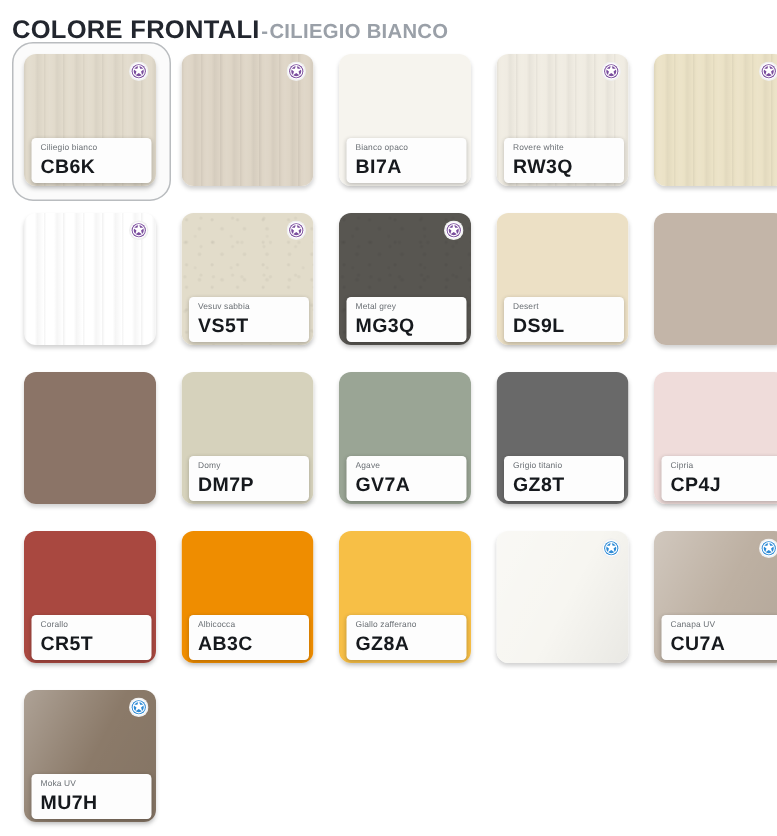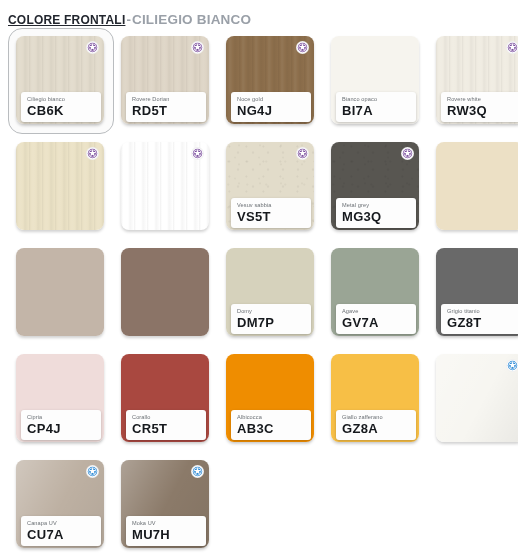--- a/index.html
+++ b/index.html
@@ -11,25 +11,24 @@
     overflow: hidden;
   }
 
   
   #header {
     padding: 10px 0 0 8px;
     height: 36px;
     white-space: nowrap;
   }
   #header .h-main {
-    font-size: 12px;
+    font-size: 17px;
     font-weight: bold;
     letter-spacing: 0.2px;
     color: #22262e;
-    text-decoration: underline;
   }
   #header .h-sep {
     font-size: 13.5px;
     font-weight: bold;
     color: #9aa0a8;
     margin: 0 1px;
   }
   #header .h-sub {
     font-size: 13.5px;
     font-weight: bold;
@@ -185,41 +184,20 @@
         <div class="fill" style="background: rgb(222, 213, 198);"></div>
         <div class="tex wood"></div>
       </div>
       <div class="badge">
         <svg width="13" height="13" viewBox="0 0 13 13">
           <circle cx="6.5" cy="6.5" r="5.6" fill="#7b4e9e"></circle>
           <circle cx="6.5" cy="6.5" r="4.4" fill="none" stroke="#ffffff" stroke-width="0.9"></circle>
           <path d="M6.5 1.4 L7.6 4.6 L11 4.6 L8.3 6.6 L9.3 9.9 L6.5 7.9 L3.7 9.9 L4.7 6.6 L2 4.6 L5.4 4.6 Z" fill="#ffffff"></path>
         </svg>
       </div>
-      <div class="label-card">
-        <div class="nm">Rovere Dorian</div>
-        <div class="cd">RD5T</div>
-      </div>
-    </div>
-    <div class="cell">
-      <div class="tile">
-        <div class="fill" style="background: rgb(141, 111, 76);"></div>
-        <div class="tex wood"></div>
-      </div>
-      <div class="badge">
-        <svg width="13" height="13" viewBox="0 0 13 13">
-          <circle cx="6.5" cy="6.5" r="5.6" fill="#7b4e9e"></circle>
-          <circle cx="6.5" cy="6.5" r="4.4" fill="none" stroke="#ffffff" stroke-width="0.9"></circle>
-          <path d="M6.5 1.4 L7.6 4.6 L11 4.6 L8.3 6.6 L9.3 9.9 L6.5 7.9 L3.7 9.9 L4.7 6.6 L2 4.6 L5.4 4.6 Z" fill="#ffffff"></path>
-        </svg>
-      </div>
-      <div class="label-card">
-        <div class="nm">Noce gold</div>
-        <div class="cd">NG4J</div>
-      </div>
     </div>
     <div class="cell">
       <div class="tile">
         <div class="fill" style="background: rgb(246, 244, 238);"></div>
         <div class="tex flat"></div>
       </div>
       <div class="label-card">
         <div class="nm">Bianco opaco</div>
         <div class="cd">BI7A</div>
       </div>
@@ -299,20 +277,24 @@
       <div class="label-card">
         <div class="nm">Metal grey</div>
         <div class="cd">MG3Q</div>
       </div>
     </div>
     <div class="cell">
       <div class="tile">
         <div class="fill" style="background: rgb(236, 224, 197);"></div>
         <div class="tex flat"></div>
       </div>
+      <div class="label-card">
+        <div class="nm">Desert</div>
+        <div class="cd">DS9L</div>
+      </div>
     </div>
     <div class="cell">
       <div class="tile">
         <div class="fill" style="background: rgb(195, 181, 168);"></div>
         <div class="tex flat"></div>
       </div>
     </div>
     <div class="cell">
       <div class="tile">
         <div class="fill" style="background: rgb(139, 116, 103);"></div>

